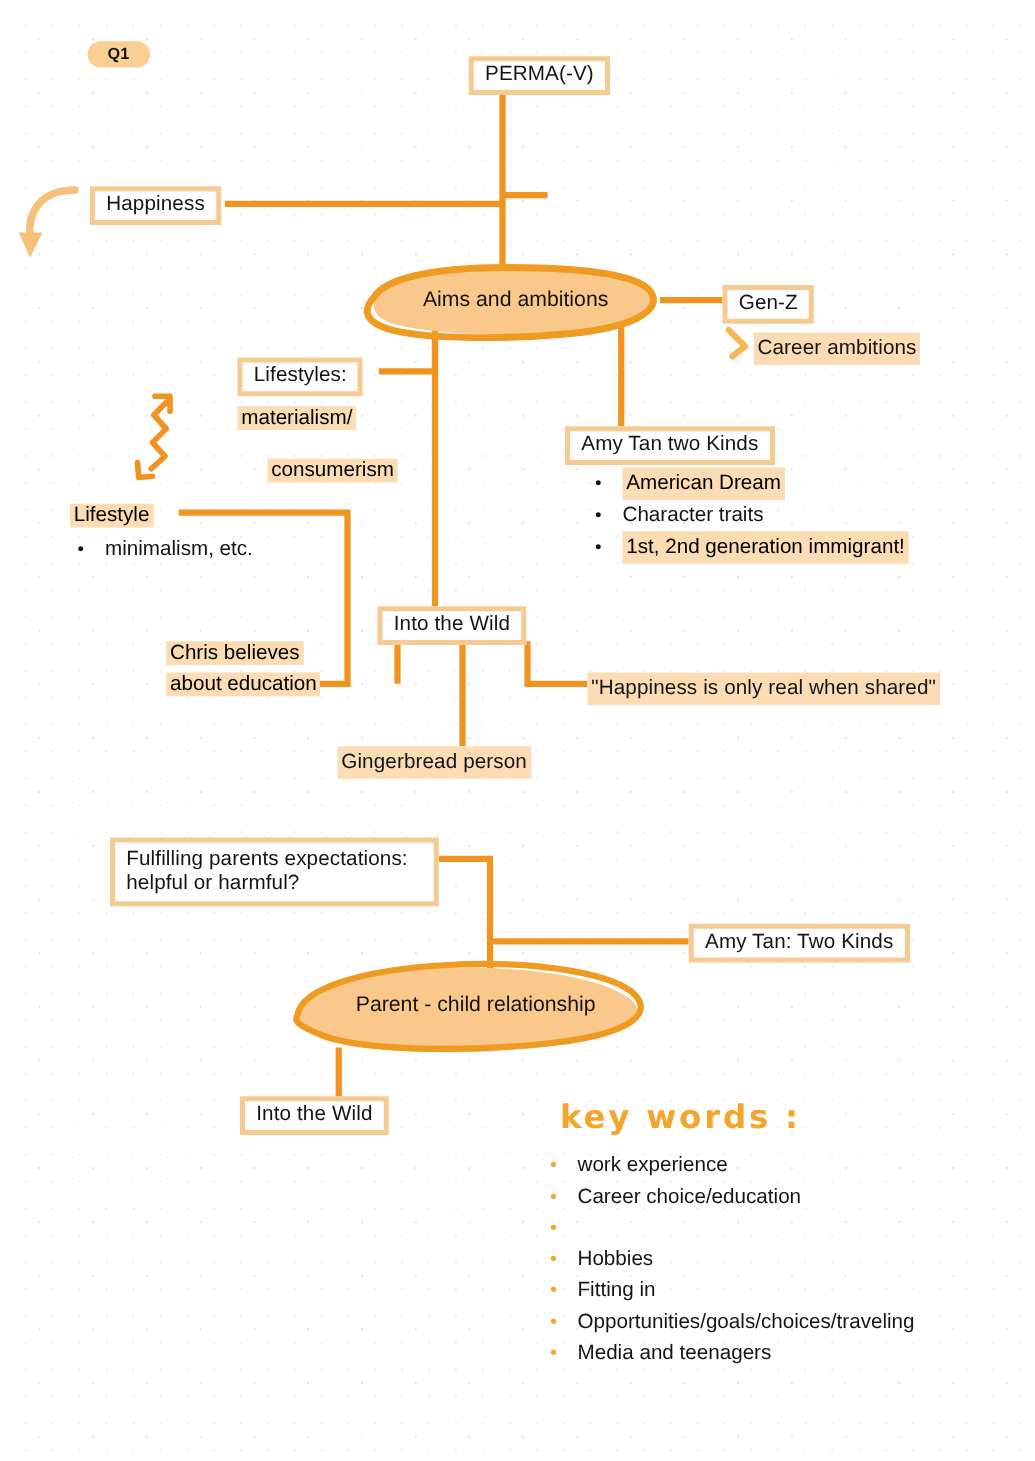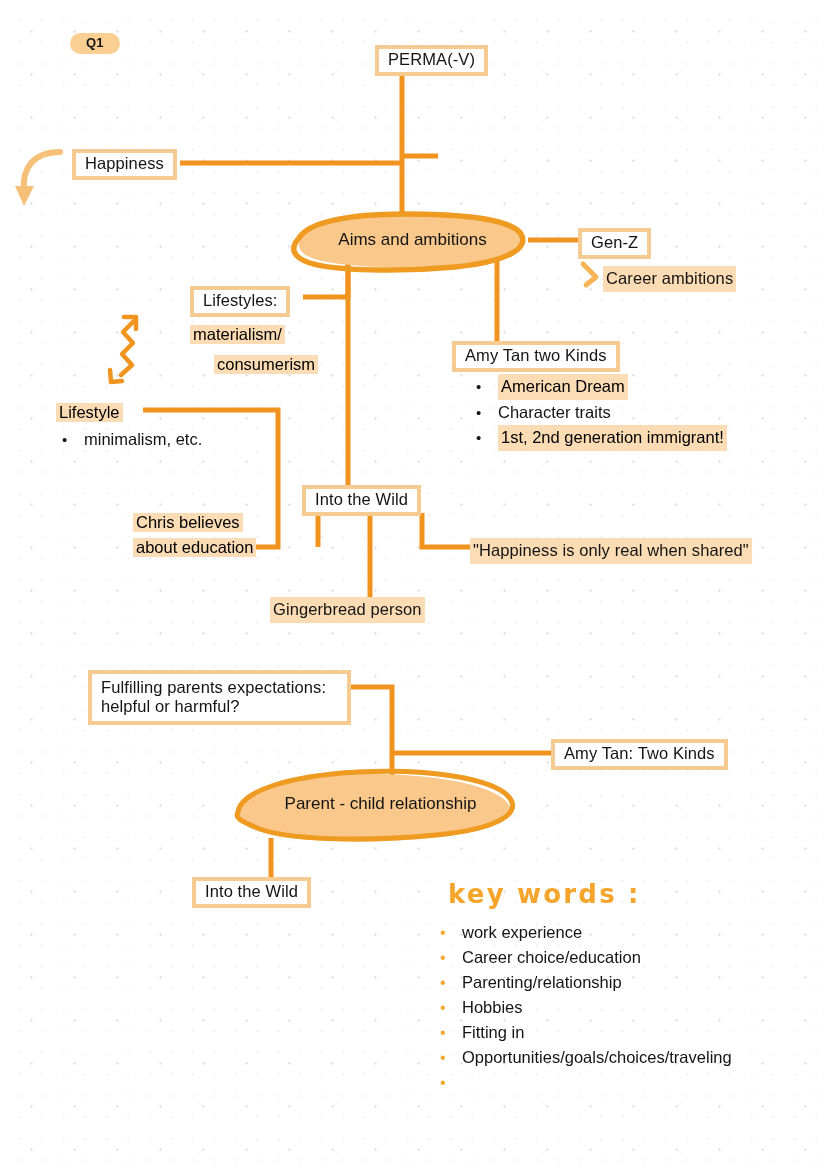--- a/index.html
+++ b/index.html
@@ -172,21 +172,21 @@
 
   <div class="node" style="left:603px;top:266px;">
     <span class="hl">Career ambitions</span>
   </div>
 
   <div style="position:absolute;left:190px;top:286px;width:130px;">
     <div class="node boxed" style="position:static;display:inline-flex;">
       <span>Lifestyles:</span>
     </div>
     <div style="margin-top:5px;"><span class="hl">materialism/</span></div>
-    <div style="margin-top:5px;padding-left:24px;"><span class="hl">consumerism</span></div>
+    <div style="margin-top:17px;padding-left:24px;"><span class="hl">consumerism</span></div>
   </div>
 
   <div style="position:absolute;left:452px;top:341px;">
     <div class="node boxed" style="position:static;display:inline-flex;">
       <span>Amy Tan two Kinds</span>
     </div>
     <div class="blist" style="position:static;margin-top:2px;margin-left:24px;">
       <div class="row">
         <span class="bul">•</span>
         <span class="hl">American Dream</span>
@@ -252,32 +252,32 @@
     <div class="row">
       <span class="bul">•</span>
       <span class="plain">work experience</span>
     </div>
     <div class="row">
       <span class="bul">•</span>
       <span class="plain">Career choice/education</span>
     </div>
     <div class="row">
       <span class="bul">•</span>
-      <span class="plain">Parenting/relationship</span>
     </div>
     <div class="row">
       <span class="bul">•</span>
       <span class="plain">Hobbies</span>
     </div>
     <div class="row">
       <span class="bul">•</span>
       <span class="plain">Fitting in</span>
     </div>
     <div class="row">
       <span class="bul">•</span>
       <span class="plain">Opportunities/goals/choices/traveling</span>
     </div>
     <div class="row">
       <span class="bul">•</span>
+      <span class="plain">Media and teenagers</span>
     </div>
   </div>
 
 </div>
 
 </body></html>

